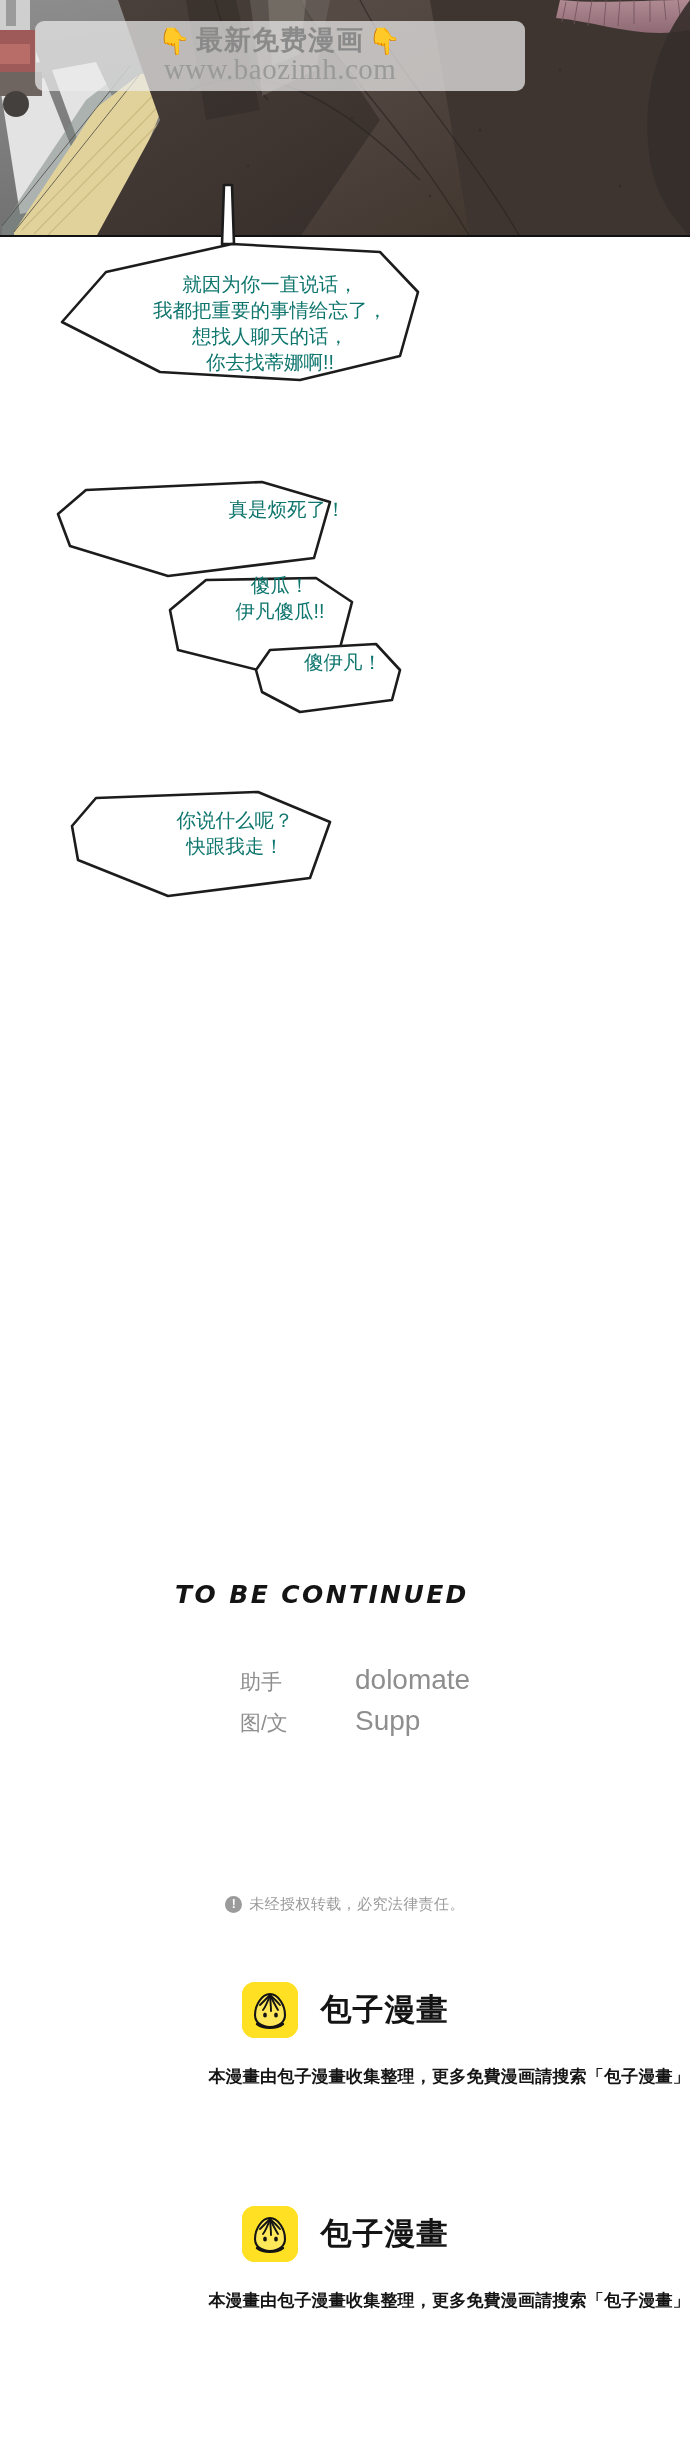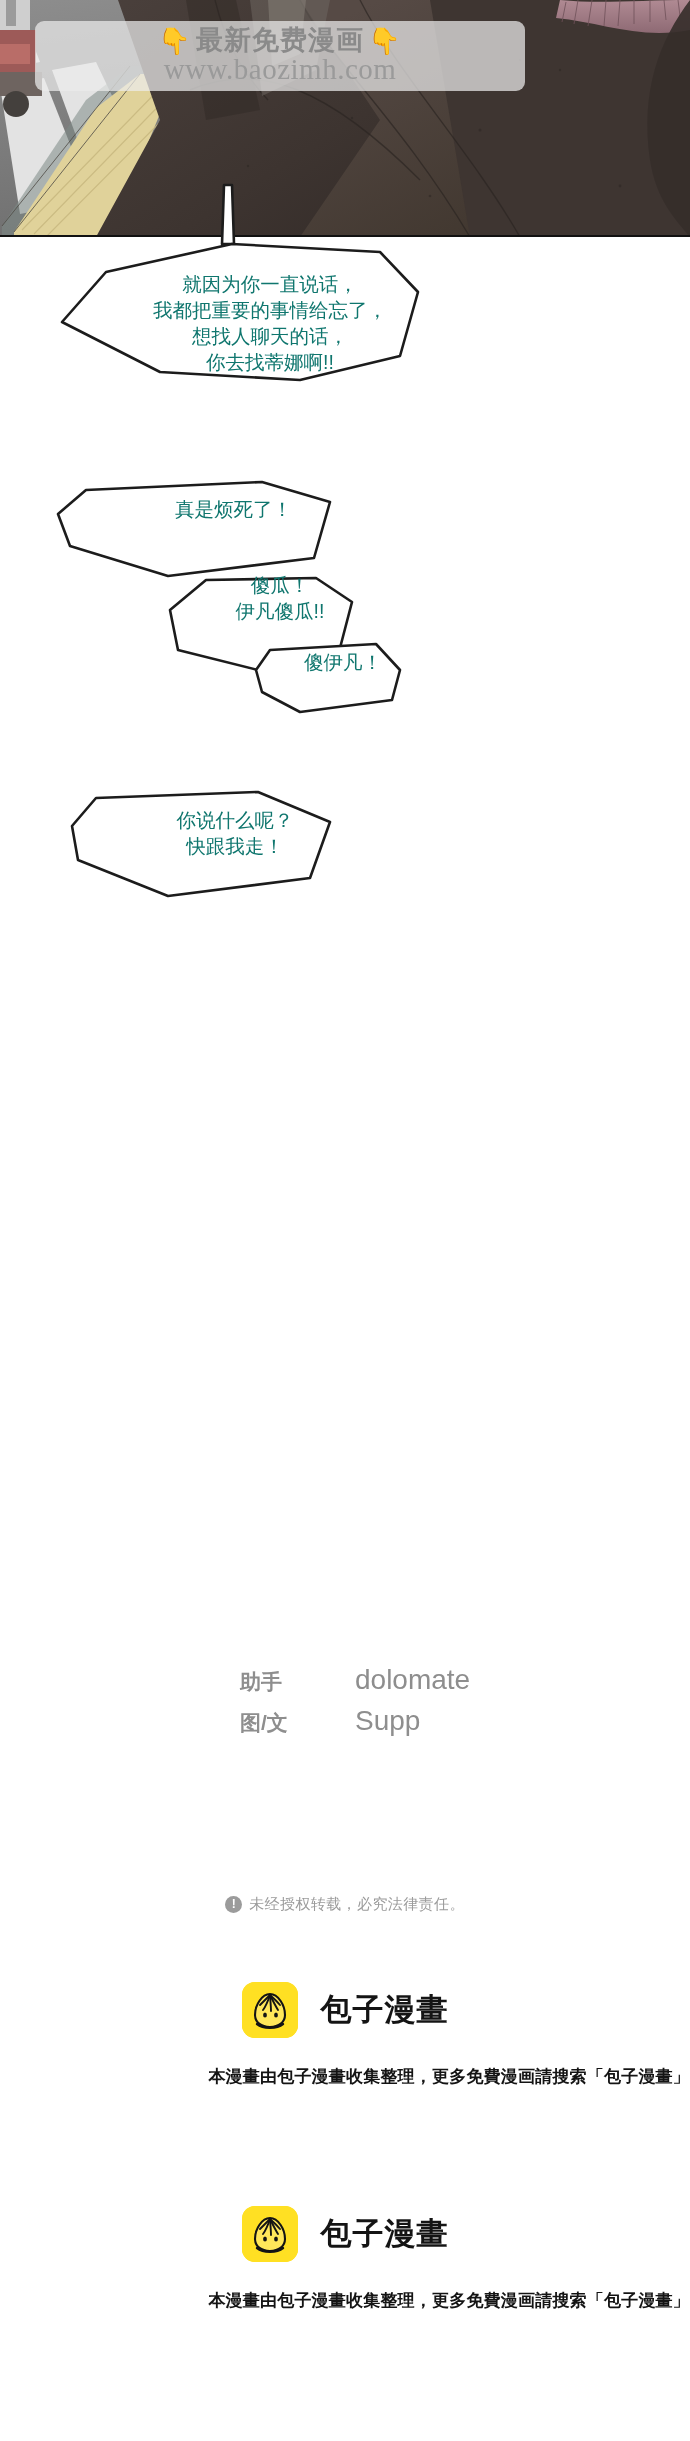--- a/index.html
+++ b/index.html
@@ -42,37 +42,37 @@
   .bubble-layer { position:absolute; left:0; top:0; width:690px; height:2441px; pointer-events:none; }
   .bubble-layer svg { position:absolute; overflow:visible; }
   .btext {
     position:absolute;
     font-family:"Liberation Sans","DejaVu Sans",sans-serif;
     color:#0f766e; font-weight:500; line-height:1.33;
     white-space:pre-line; pointer-events:none;
   }
 
   #bubble1-text { left:140px; top:272px; width:260px; font-size:19.5px; text-align:center; }
-  #bubble2-text { left:175px; top:497px; width:190px; font-size:19.5px; }
+  #bubble2-text { left:192px; top:497px; width:190px; font-size:19.5px; text-align:center; }
   #bubble3-text { left:190px; top:573px; width:180px; font-size:19.5px; text-align:center; }
   #bubble4-text { left:268px; top:650px; width:150px; font-size:19.5px; text-align:center; }
   #bubble5-text { left:135px; top:808px; width:200px; font-size:19.5px; text-align:center; }
 
   
   .tbc {
     position:absolute; left:175px; top:1580px; width:470px;
     font-family:"DejaVu Sans",sans-serif;
     font-size:25px; font-style:italic; font-weight:600;
     letter-spacing:2.4px; color:#141414; white-space:nowrap;
   }
 
   .credits { position:absolute; left:240px; top:1662px; width:430px; }
   .credit-row { display:flex; align-items:baseline; margin-bottom:4px; }
   .credit-role {
-    width:115px; font-size:21px; color:#8e8e8e; font-weight:700;
+    width:115px; font-size:21px; color:#8e8e8e; font-weight:400;
     font-family:"Liberation Sans","DejaVu Sans",sans-serif; line-height:1.32;
   }
   .credit-name {
     font-size:28px; color:#8e8e8e; font-weight:400;
     font-family:Liberation Sans, sans-serif; line-height:1.32;
   }
 
   
   .copyright {
     position:absolute; left:0; top:1895px; width:690px;
@@ -238,20 +238,21 @@
 我都把重要的事情给忘了，
 想找人聊天的话，
 你去找蒂娜啊!!</div>
   <div class="btext" id="bubble2-text">真是烦死了！</div>
   <div class="btext" id="bubble3-text">傻瓜！
 伊凡傻瓜!!</div>
   <div class="btext" id="bubble4-text">傻伊凡！</div>
   <div class="btext" id="bubble5-text">你说什么呢？
 快跟我走！</div>
 
+  <div class="tbc">TO BE CONTINUED</div>
 
   <div class="credits">
     <div class="credit-row">
       <span class="credit-role">助手</span>
       <span class="credit-name">dolomate</span>
     </div>
     <div class="credit-row">
       <span class="credit-role">图/文</span>
       <span class="credit-name">Supp</span>
     </div>

